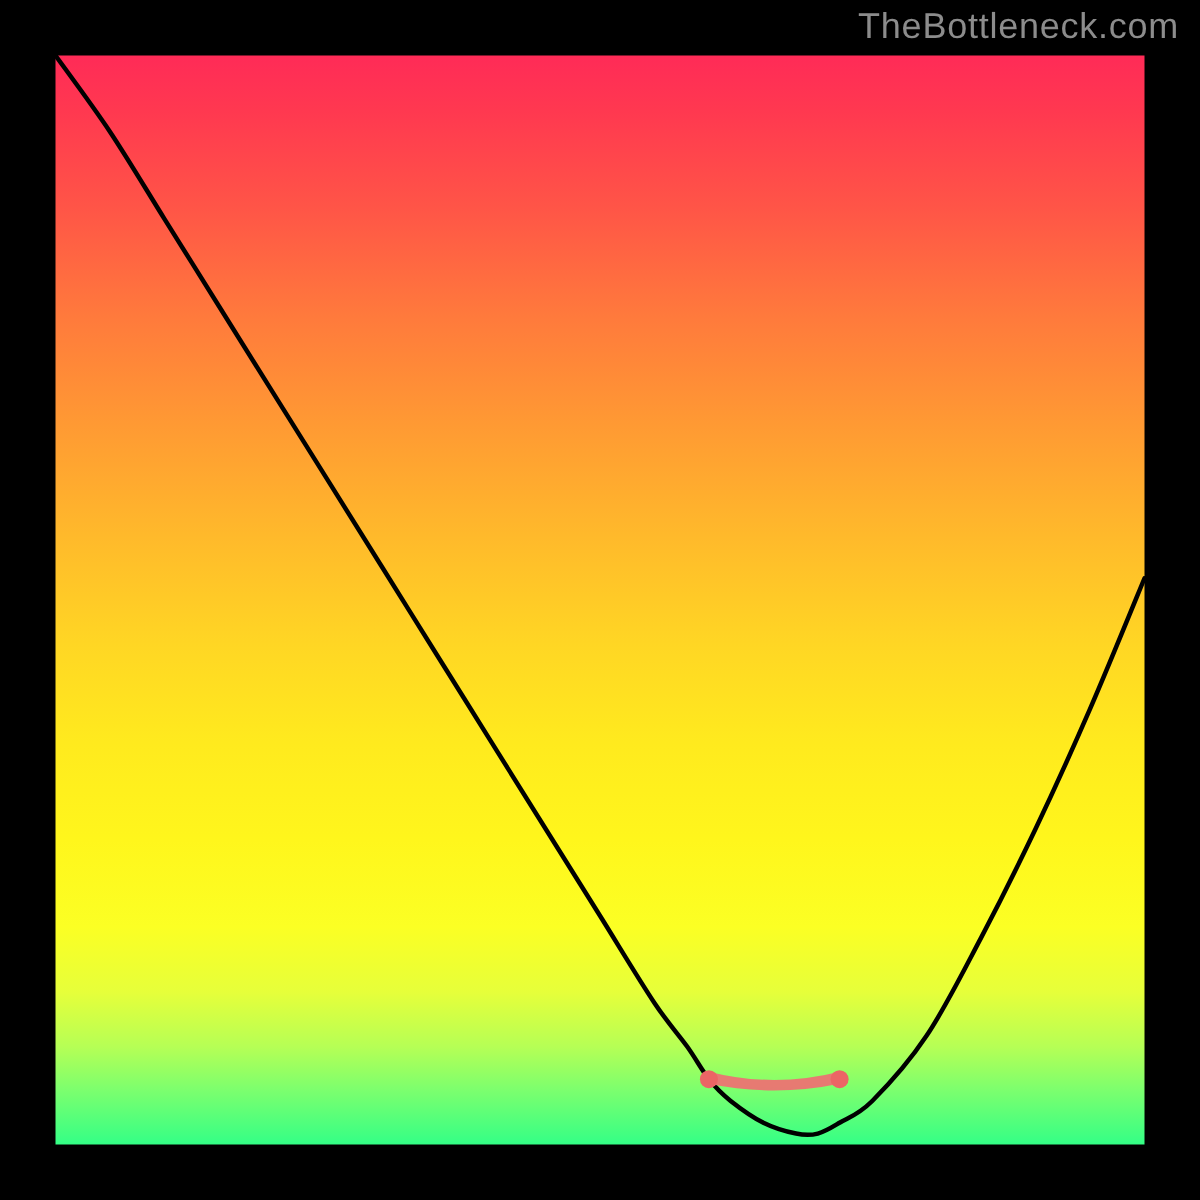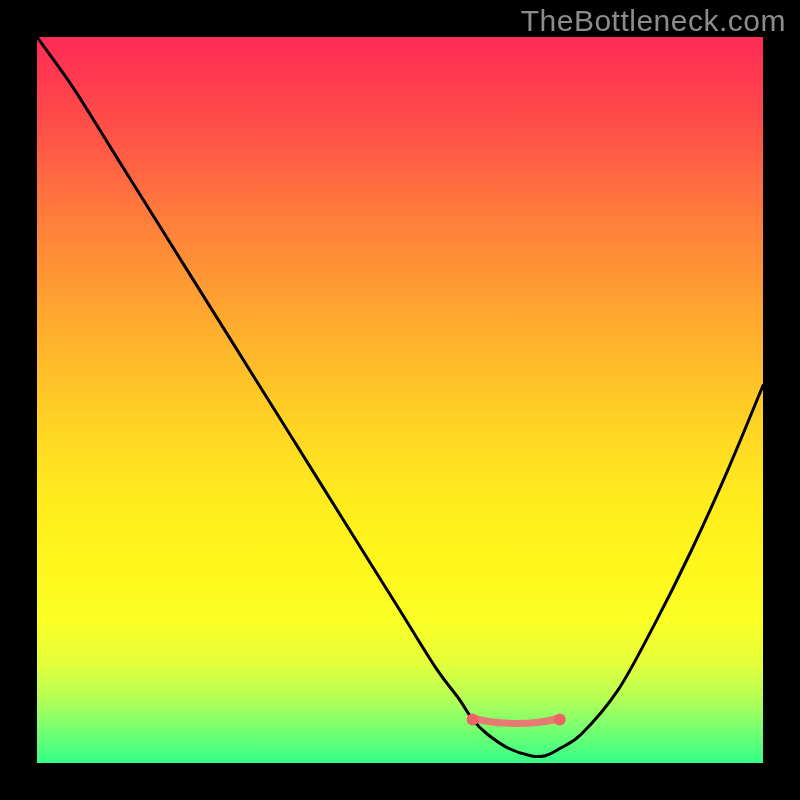--- a/index.html
+++ b/index.html
@@ -9,21 +9,21 @@
     height: 800px;
     background: #000;
     font-family: Arial, Helvetica, sans-serif;
     overflow: hidden;
   }
   .watermark {
     position: absolute;
     top: 4px;
     right: 14px;
     color: #8c8c8c;
-    font-size: 30px;
+    font-size: 24px;
     font-weight: 500;
     letter-spacing: 0.5px;
     z-index: 50;
   }
   .plot-area {
     position: absolute;
     left: 37px;
     top: 37px;
     width: 726px;
     height: 726px;

